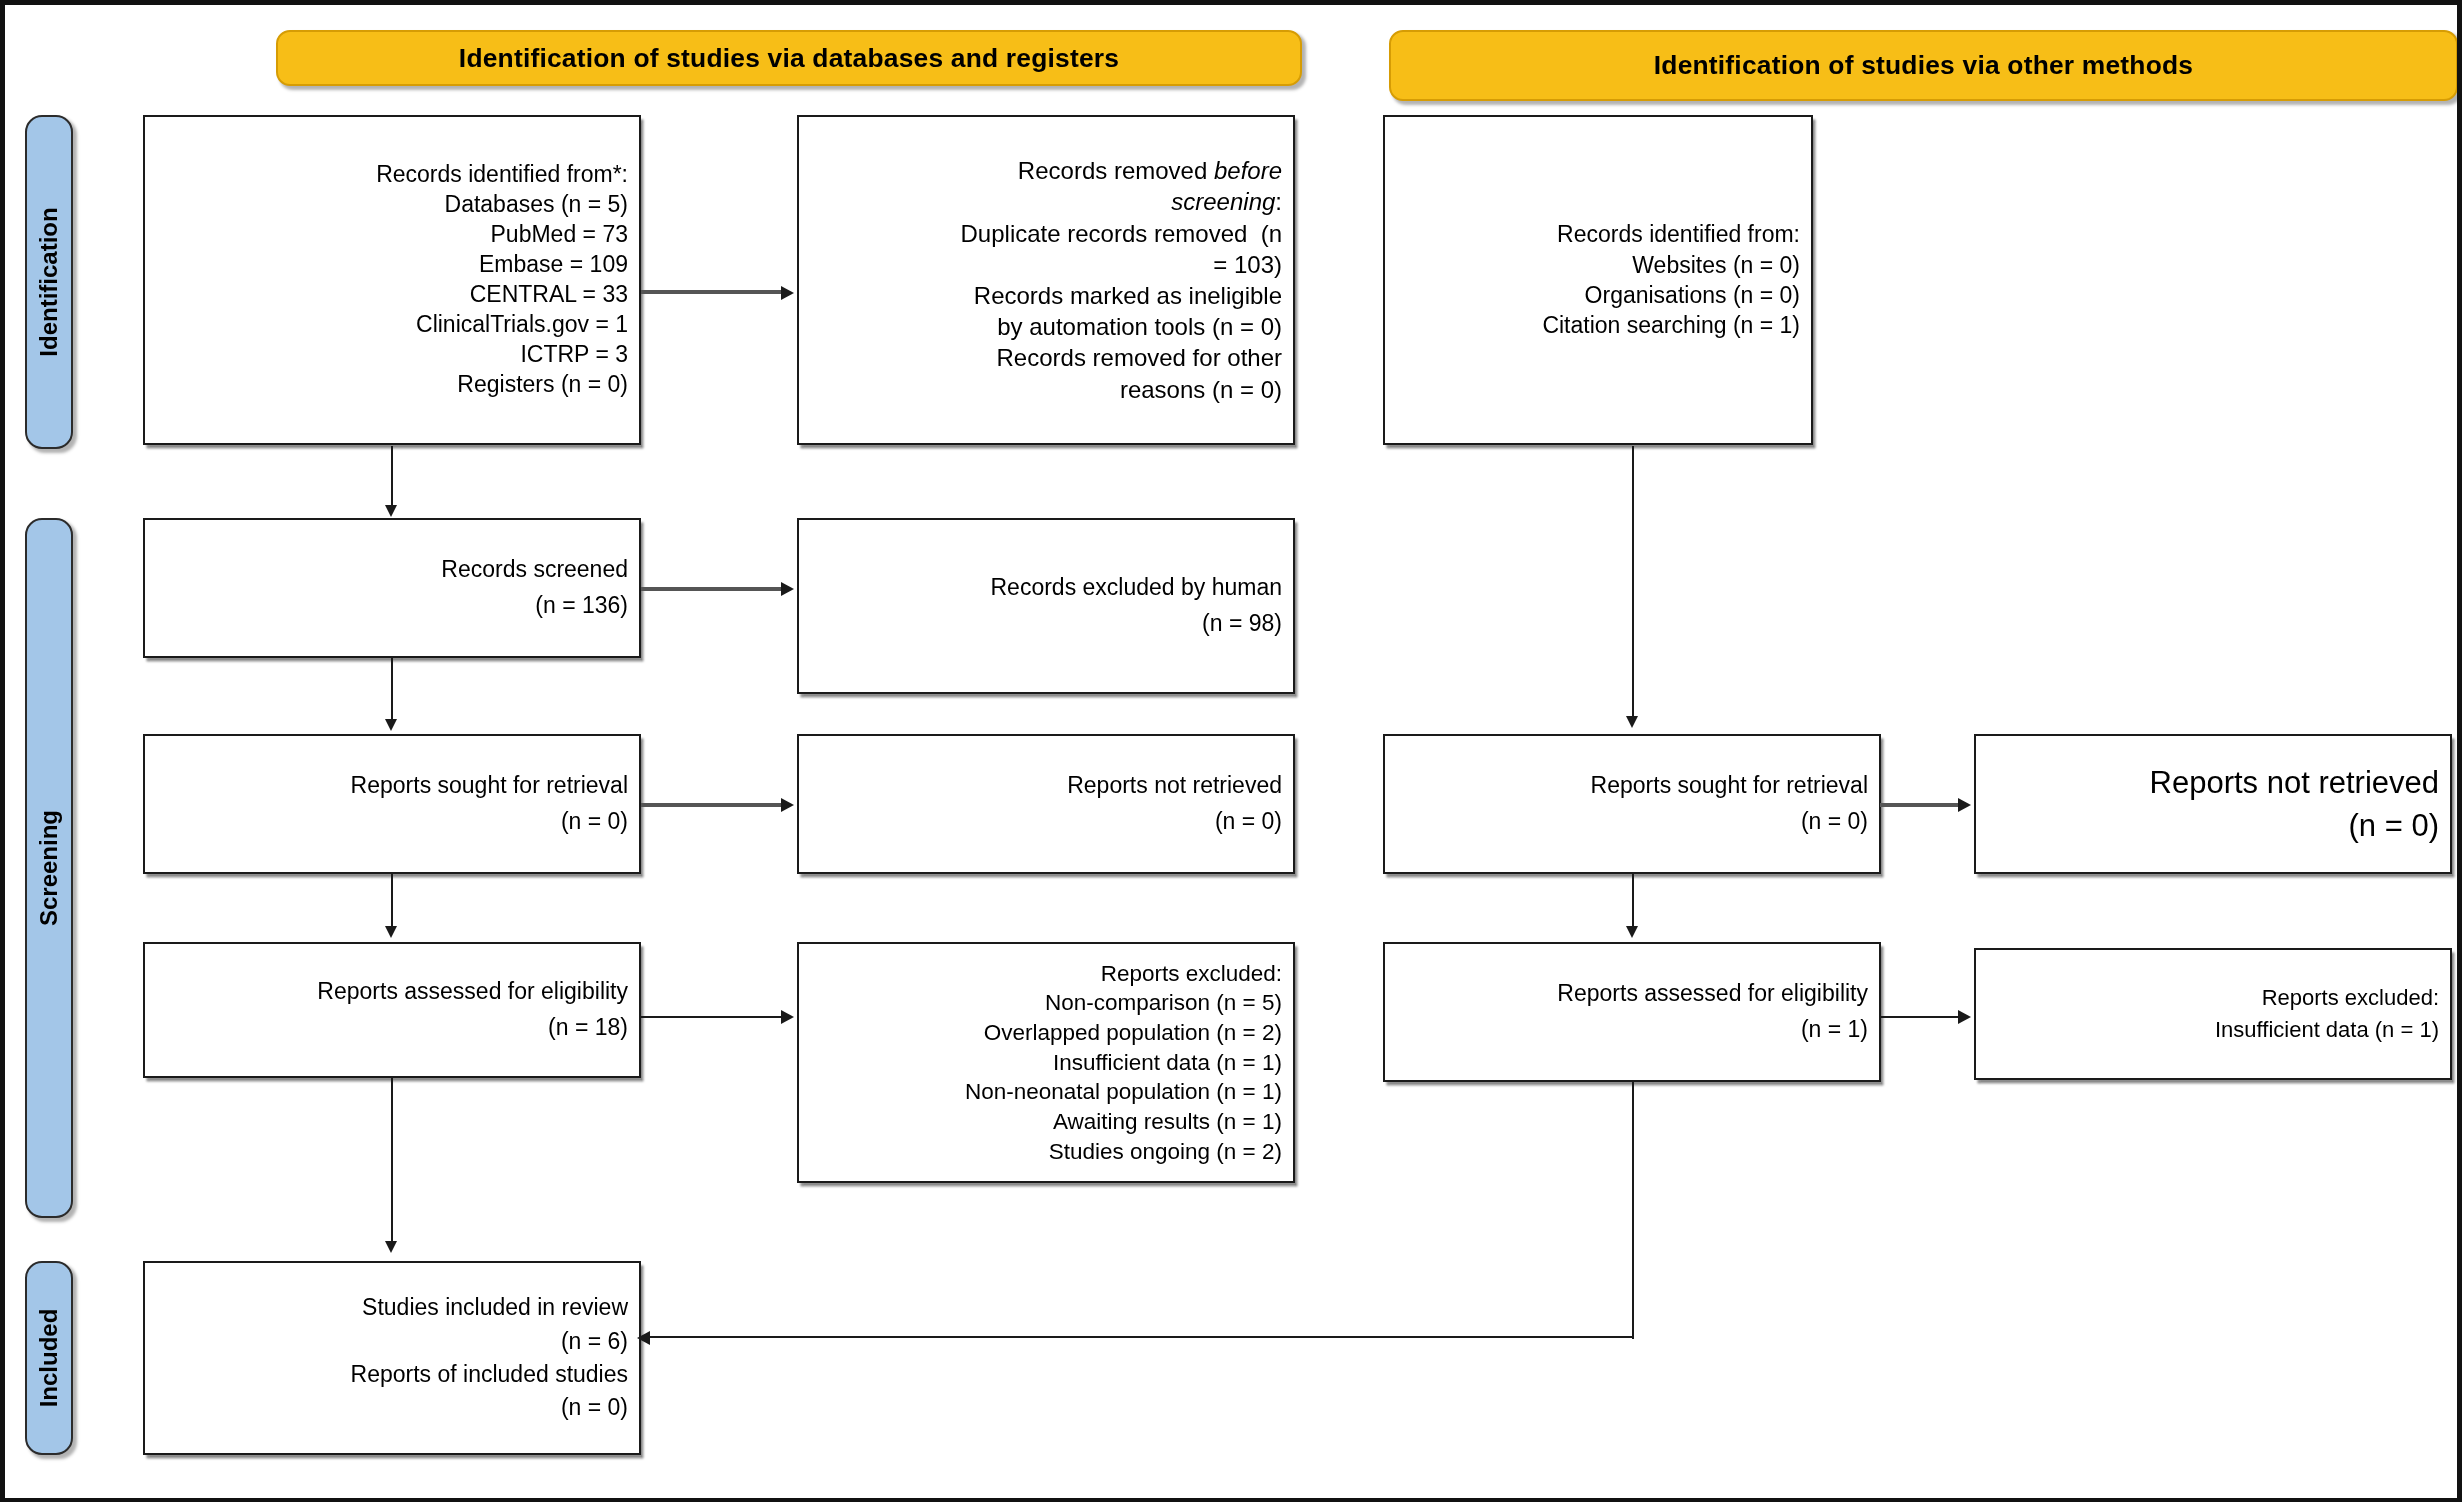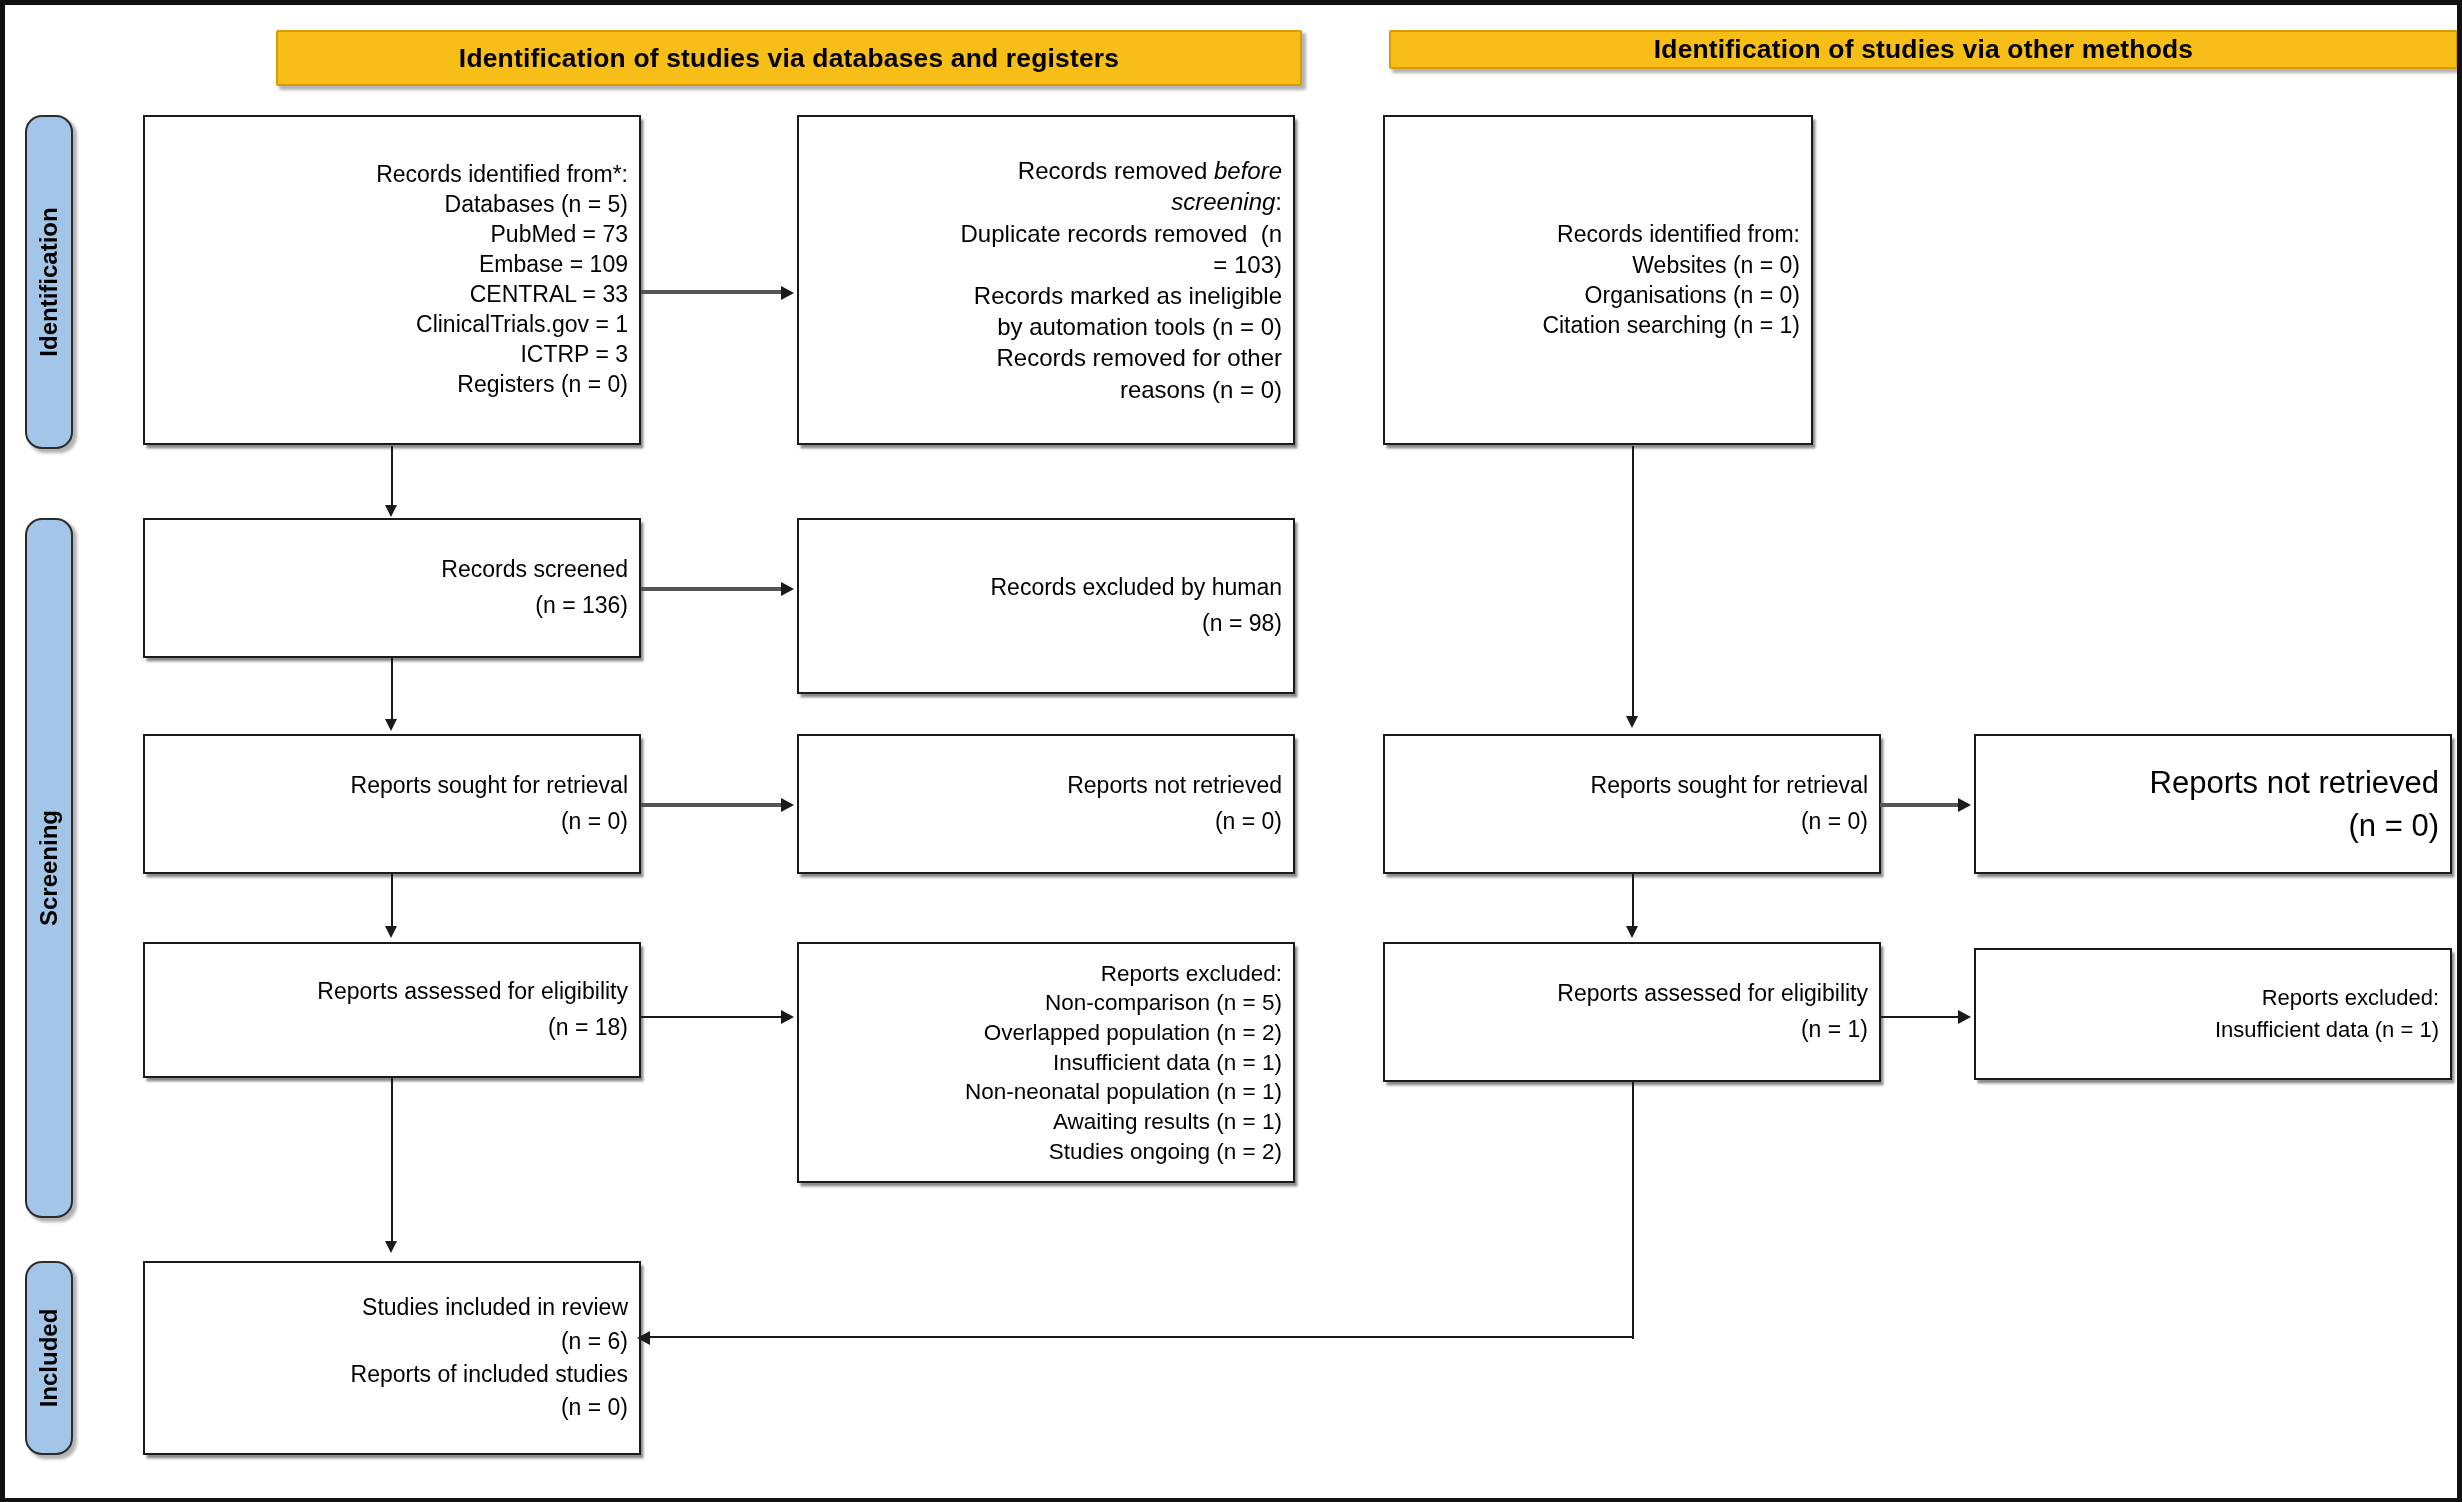--- a/index.html
+++ b/index.html
@@ -14,21 +14,21 @@
     box-sizing:border-box;
     border:5.4px solid #111111;
     overflow:hidden;
   }
 
   
   .banner{
     position:absolute;
     background:#F7BE17;
     border:2.3px solid #D69C04;
-    border-radius:2px;
+    border-radius:14px;
     display:flex;
     align-items:center;
     justify-content:center;
     color:#000000;
     font-weight:bold;
     letter-spacing:0.2px;
     box-sizing:border-box;
     box-shadow:3.1px 3.9px 3.1px rgba(0,0,0,0.30);
   }
 
@@ -99,21 +99,21 @@
 </style>
 </head>
 <body>
 
 <div id="figure">
 
   <div class="banner" style="left:271px; top:25px; width:1026px; height:56px; font-size:26.4px;">
     <span>Identification of studies via databases and registers</span>
   </div>
 
-  <div class="banner" style="left:1384px; top:25px; width:1069px; height:39px; font-size:26.4px;">
+  <div class="banner" style="left:1384px; top:25px; width:1069px; height:71px; font-size:26.4px;">
     <span>Identification of studies via other methods</span>
   </div>
 
   <div class="stage" style="left:20px; top:110px; width:48px; height:334px;">
     <span style="font-size:24px;">Identification</span>
   </div>
 
   <div class="stage" style="left:20px; top:513px; width:48px; height:700px;">
     <span style="font-size:24px;">Screening</span>
   </div>

